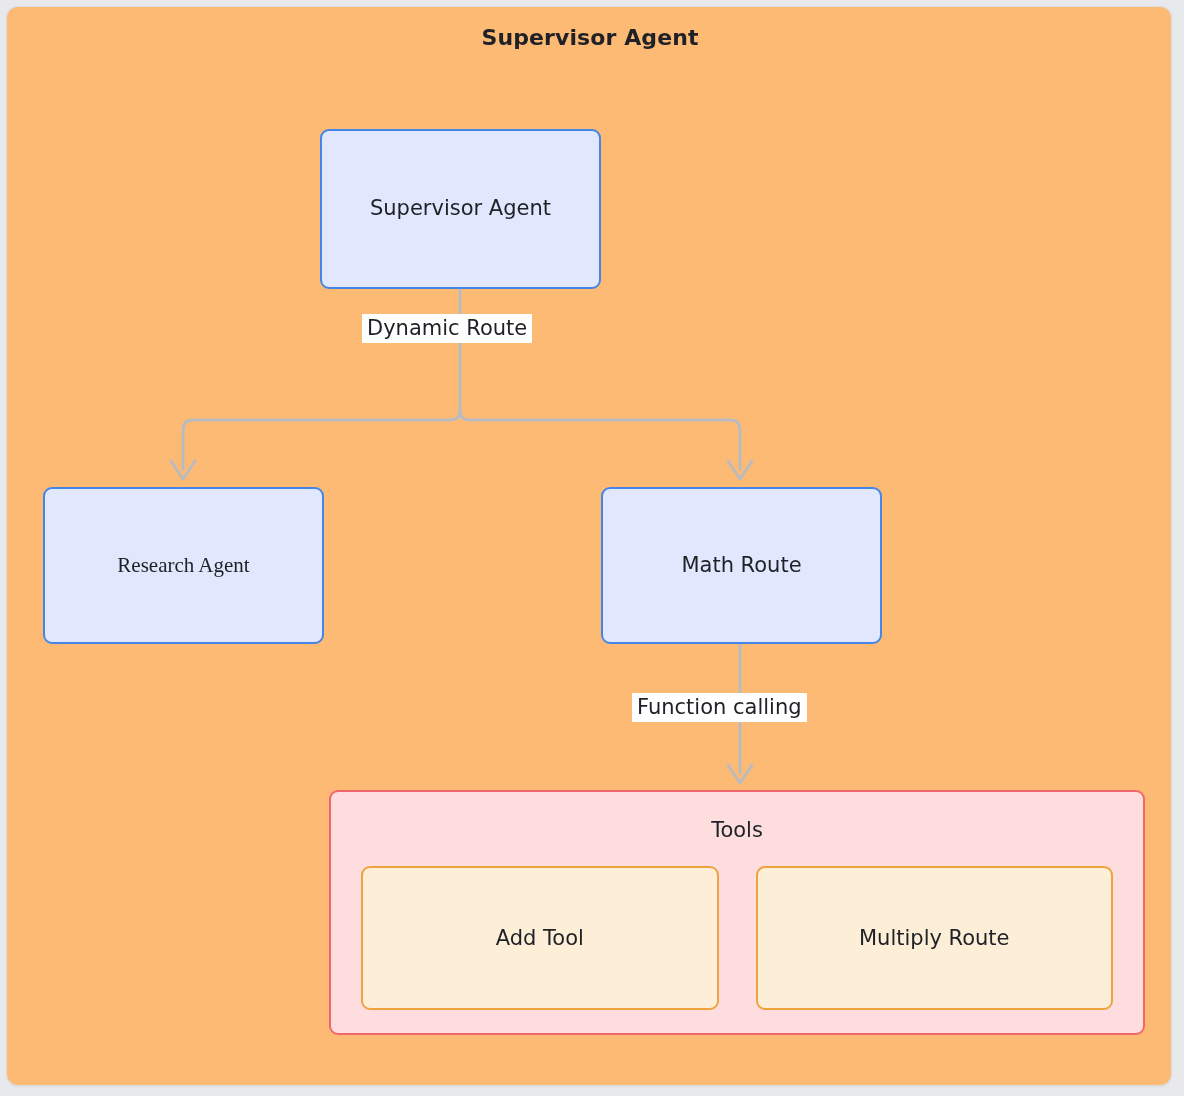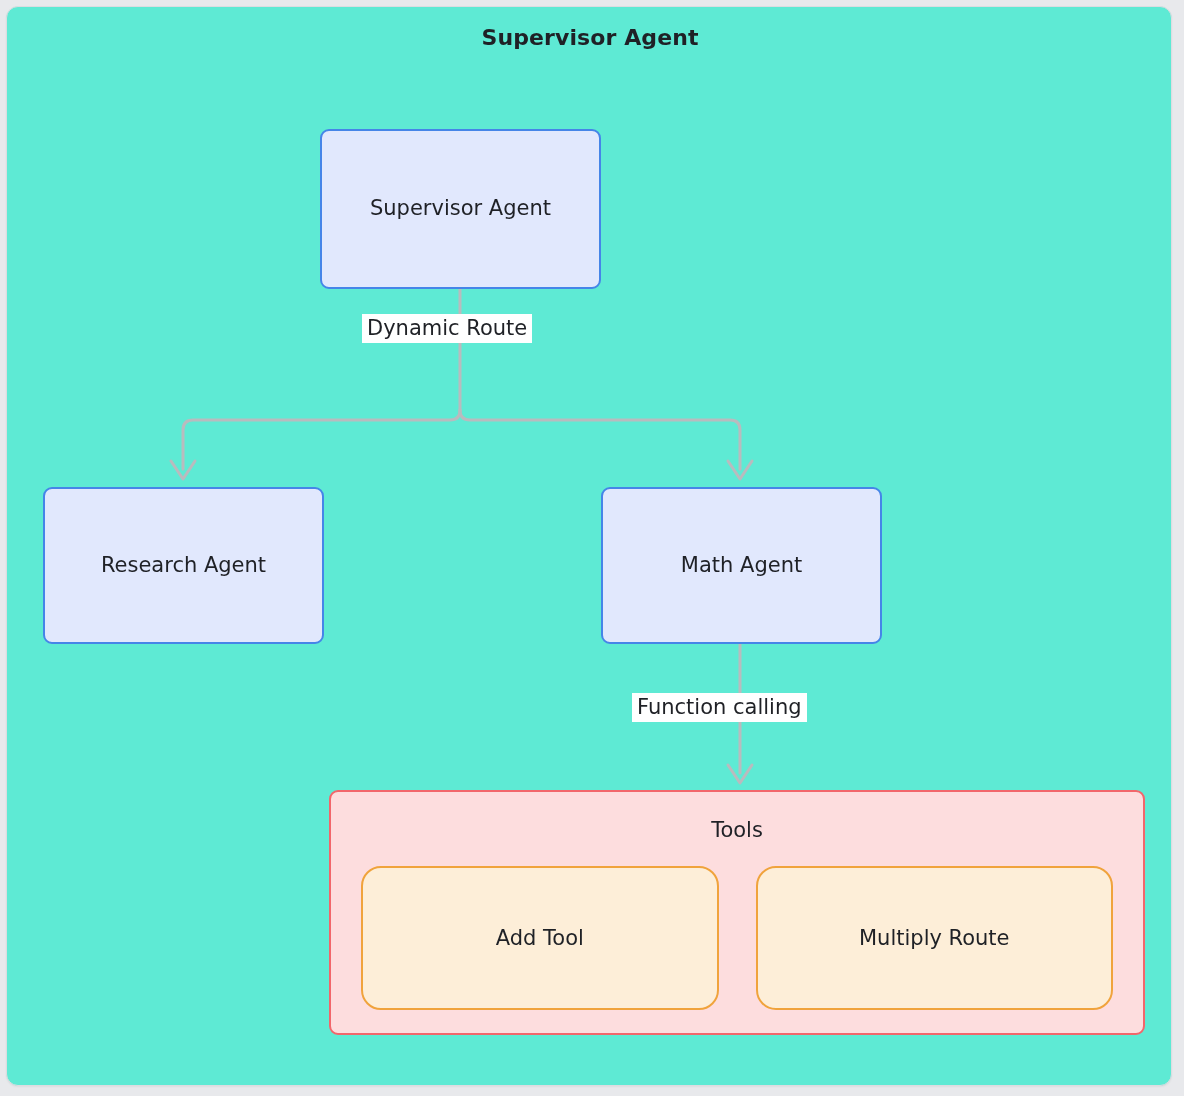--- a/index.html
+++ b/index.html
@@ -13,21 +13,21 @@
     font-family: "DejaVu Sans", sans-serif;
     overflow: hidden;
   }
 
   #frame {
     position: absolute;
     left: 6px;
     top: 6px;
     width: 1166px;
     height: 1080px;
-    background: #5eead4;
+    background: #fdba74;
     border: 1px solid #dcdde1;
     border-radius: 12px;
     box-sizing: border-box;
     box-shadow: 0 1px 2px rgba(0,0,0,0.05);
   }
 
   #diagram-title {
     position: absolute;
     left: 0;
     top: 18px;
@@ -68,20 +68,21 @@
     left: 313px;
     top: 122px;
     width: 281px;
     height: 160px;
   }
   #node-research {
     left: 36px;
     top: 480px;
     width: 281px;
     height: 157px;
+    font-family: Liberation Serif, serif;
   }
   #node-math {
     left: 594px;
     top: 480px;
     width: 281px;
     height: 157px;
   }
 
   
   .edge-label {
@@ -133,21 +134,21 @@
     height: 144px;
     display: flex;
     justify-content: space-between;
     gap: 37px;
   }
   .tool-node {
     flex: 1 1 0;
     box-sizing: border-box;
     background: #fdeed8;
     border: 2.5px solid #f0a33c;
-    border-radius: 20px;
+    border-radius: 9px;
     display: flex;
     align-items: center;
     justify-content: center;
     font-size: 21px;
     color: #1f2126;
   }
 </style>
 </head>
 <body>
 
@@ -175,21 +176,21 @@
     <span>Supervisor Agent</span>
   </div>
 
   <div class="edge-label" id="label-dynamic-route">Dynamic Route</div>
 
   <div class="node" id="node-research">
     <span>Research Agent</span>
   </div>
 
   <div class="node" id="node-math">
-    <span>Math Agent</span>
+    <span>Math Route</span>
   </div>
 
   <div class="edge-label" id="label-function-calling">Function calling</div>
 
   <div id="cluster-tools">
     <div id="cluster-tools-title">Tools</div>
     <div id="tools-row">
       <div class="tool-node">
         <span>Add Tool</span>
       </div>

